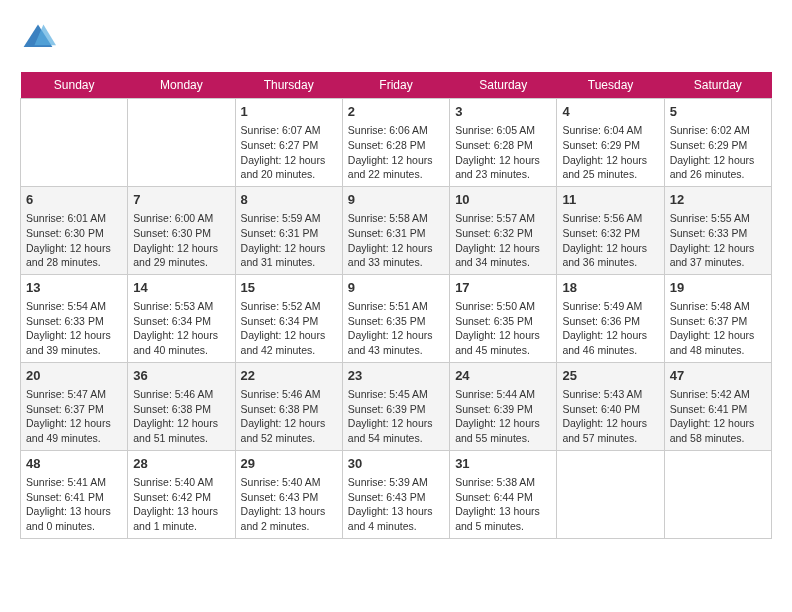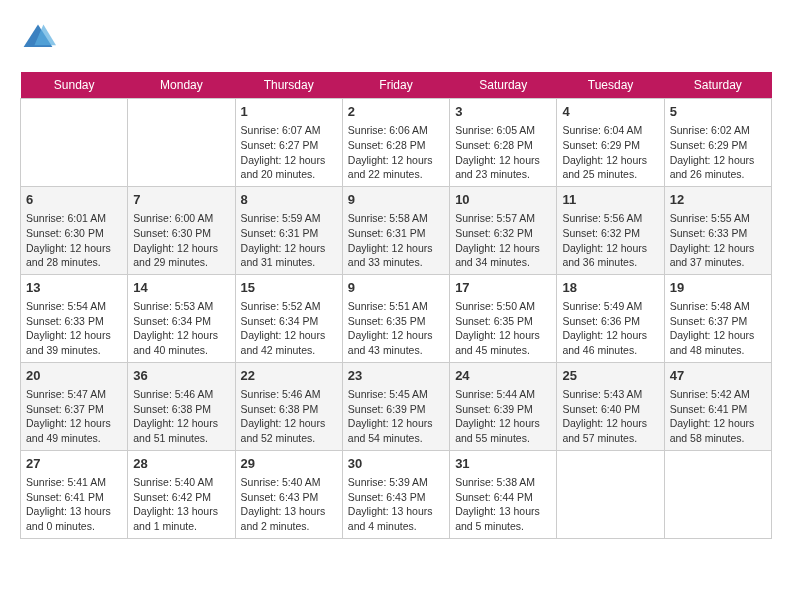--- a/index.html
+++ b/index.html
@@ -227,21 +227,21 @@
           <span class="day-num">25</span>
           <div class="day-info">Sunrise: 5:43 AM<br>Sunset: 6:40 PM<br>Daylight: 12 hours and 57 minutes.</div>
         </td>
         <td>
           <span class="day-num">47</span>
           <div class="day-info">Sunrise: 5:42 AM<br>Sunset: 6:41 PM<br>Daylight: 12 hours and 58 minutes.</div>
         </td>
       </tr>
       <tr>
         <td>
-          <span class="day-num">27</span>
+          <span class="day-num">48</span>
           <div class="day-info">Sunrise: 5:41 AM<br>Sunset: 6:41 PM<br>Daylight: 13 hours and 0 minutes.</div>
         </td>
         <td>
           <span class="day-num">28</span>
           <div class="day-info">Sunrise: 5:40 AM<br>Sunset: 6:42 PM<br>Daylight: 13 hours and 1 minute.</div>
         </td>
         <td>
           <span class="day-num">29</span>
           <div class="day-info">Sunrise: 5:40 AM<br>Sunset: 6:43 PM<br>Daylight: 13 hours and 2 minutes.</div>
         </td>

